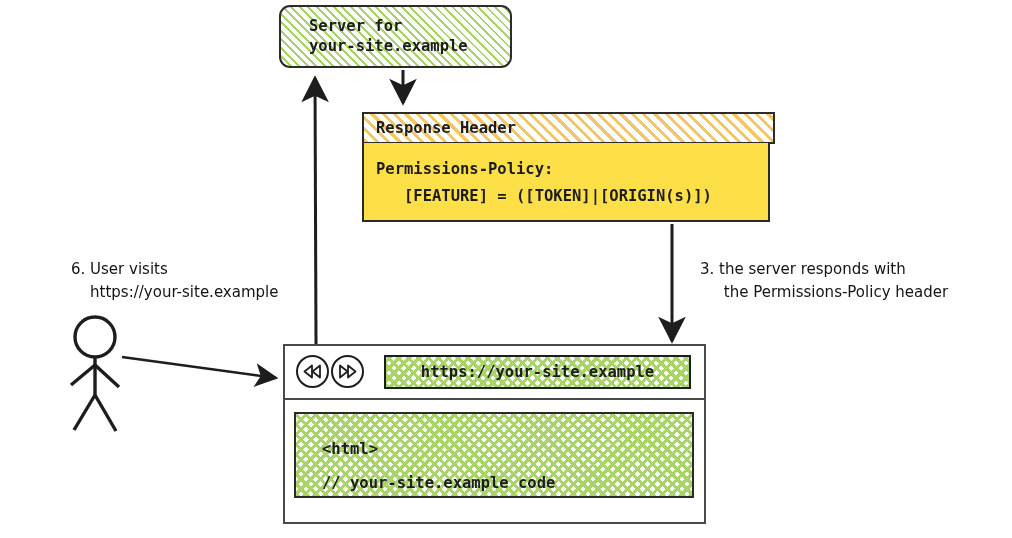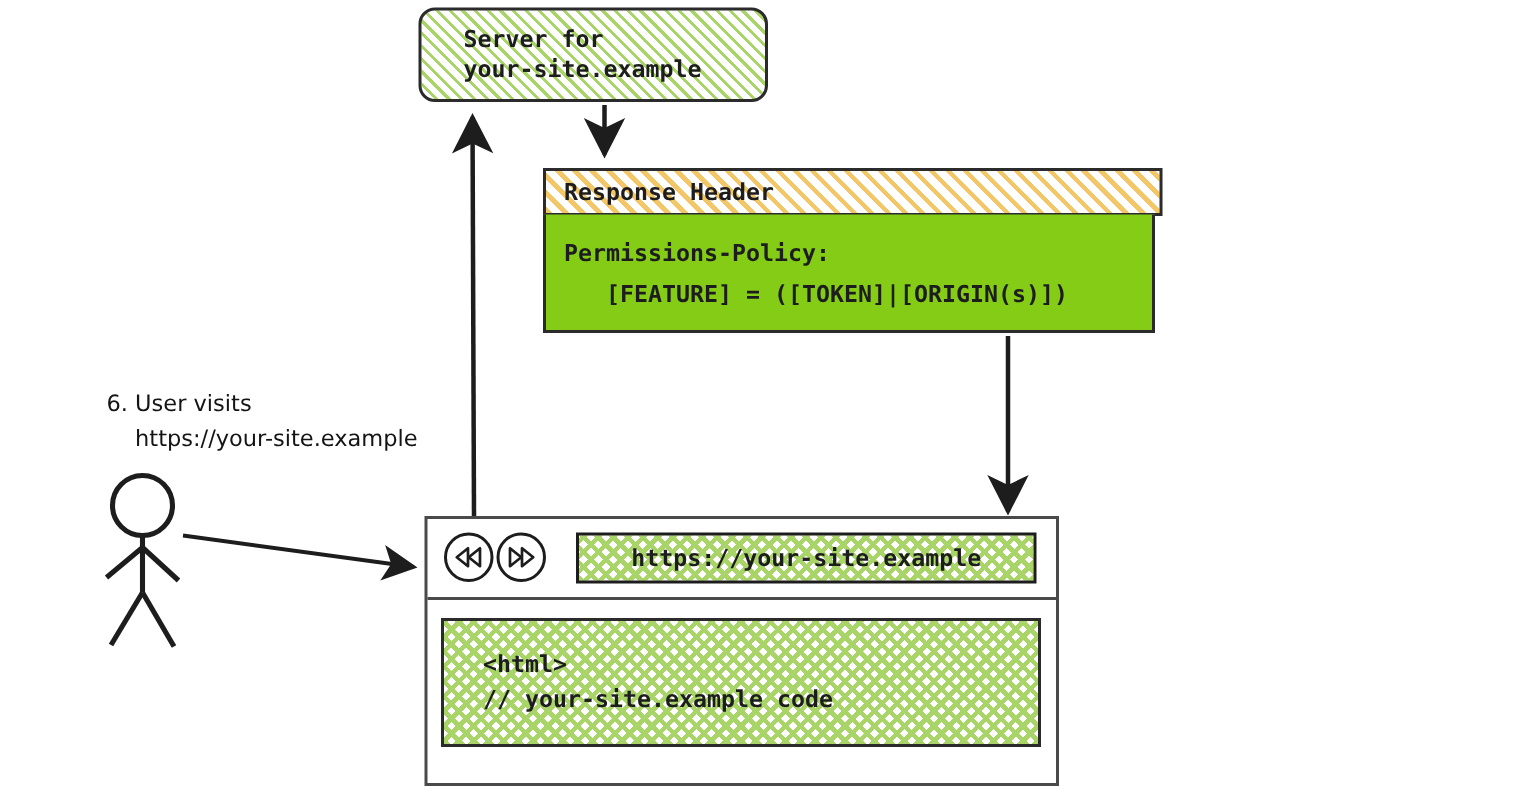--- a/index.html
+++ b/index.html
@@ -93,21 +93,21 @@
     white-space: pre;
   }
   .resp-body {
     position: absolute;
     left: 0;
     top: 31px;
     width: 408px;
     height: 79px;
     border: 2px solid #2b2b2b;
     border-top: none;
-    background: #84cc16;
+    background: #fde047;
     box-sizing: border-box;
   }
   .resp-body-text {
     position: absolute;
     left: 12px;
     top: 13px;
     font-size: 15.5px;
     line-height: 27px;
     color: #1d1d1d;
     font-weight: 700;
@@ -200,21 +200,21 @@
     width: 400px;
     height: 86px;
     border: 2px solid #2b2b2b;
     box-sizing: border-box;
   }
   .content-text {
     position: absolute;
     left: 26px;
     top: 18px;
     font-size: 15.5px;
-    line-height: 23px;
+    line-height: 34px;
     color: #1d1d1d;
     font-weight: 700;
     white-space: pre;
   }
 
   
   .stick-figure {
     position: absolute;
     left: 55px;
     top: 315px;
@@ -261,20 +261,22 @@
       <path d="M672,224 L672,341" stroke="#1d1d1d" stroke-width="3" fill="none" marker-end="url(#ah)"></path>
     </g>
 
     <g>
       <path d="M122,357 L276,378" stroke="#1d1d1d" stroke-width="2.6" fill="none" marker-end="url(#ah)"></path>
     </g>
   </svg>
 
   <div class="caption" id="caption-1">6. User visits
     https://your-site.example</div>
+  <div class="caption" id="caption-3">3. the server responds with
+     the Permissions-Policy header</div>
 
   <svg class="stick-figure" viewBox="0 0 110 125">
     <circle cx="40" cy="22" r="20" stroke="#1d1d1d" stroke-width="3.4" fill="none"></circle>
     <path d="M40,42 L40,80" stroke="#1d1d1d" stroke-width="3.4" fill="none"></path>
     <path d="M40,50 L16,70" stroke="#1d1d1d" stroke-width="3.4" fill="none"></path>
     <path d="M40,50 L64,72" stroke="#1d1d1d" stroke-width="3.4" fill="none"></path>
     <path d="M40,80 L19,115" stroke="#1d1d1d" stroke-width="3.4" fill="none"></path>
     <path d="M40,80 L61,116" stroke="#1d1d1d" stroke-width="3.4" fill="none"></path>
   </svg>
 

